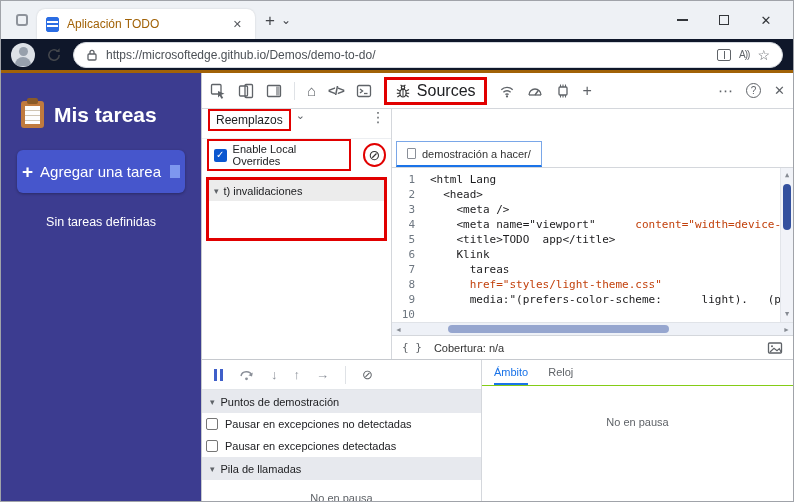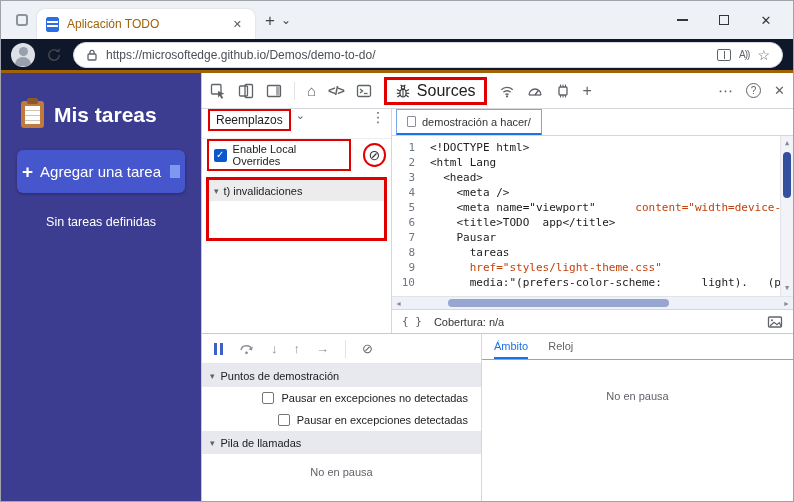--- a/index.html
+++ b/index.html
@@ -78,21 +78,21 @@
   .blockwrap{width:24px;height:24px;border:2px solid #e10000;border-radius:50%;display:flex;align-items:center;justify-content:center;}
   .blockg{font-size:14px;color:#333;line-height:1;}
   .tree-region{margin:6px 4px 0;border:3px solid #e10000;height:64px;background:#fff;}
   .tree-row{height:21px;background:#ececec;display:flex;align-items:center;gap:5px;padding:0 5px;}
   .tri{font-size:9px;color:#5f6368;}
   .tree-label{font-size:11px;color:#202124;}
 
   
   .editor{flex:1;display:flex;flex-direction:column;min-width:0;}
   .etabs{flex:0 0 27px;border-bottom:1px solid #d4d7dc;display:flex;align-items:flex-end;padding-left:4px;}
-  .etab{height:26px;display:flex;align-items:center;gap:6px;padding:0 10px;font-size:11px;color:#333;border:1px solid #7aa7e8;border-bottom:2px solid #1a73e8;background:#fff;}
+  .etab{height:26px;display:flex;align-items:center;gap:6px;padding:0 10px;font-size:11px;color:#333;border:1px solid #7aa7e8;border-bottom:2px solid #1a73e8;background:#fff;margin-top:32px;}
   .fico{width:9px;height:11px;border:1.2px solid #8a8f98;border-radius:1px;}
   .ebody{flex:1;position:relative;display:flex;font-family:"DejaVu Sans Mono",monospace;font-size:11px;line-height:15px;padding-top:4px;overflow:hidden;}
   .gutter{flex:0 0 30px;text-align:right;padding-right:7px;color:#6e7781;}
   .codecol{flex:1;padding-left:8px;overflow:hidden;}
   .cl{height:15px;white-space:pre;overflow:hidden;}
   .ca{color:#1c1c1e;white-space:pre;}
   .cb2{color:#c2410c;white-space:pre;}
   .vscroll{position:absolute;right:0;top:0;bottom:0;width:13px;background:#f1f3f8;border-left:1px solid #e2e5ea;display:flex;flex-direction:column;align-items:center;font-size:7px;color:#868b93;}
   .vthumb{position:absolute;top:16px;left:2px;width:8px;height:46px;background:#33509e;border-radius:4px;}
   .vscroll .dn{margin-top:auto;}
@@ -102,21 +102,21 @@
   .braces{font-family:"DejaVu Sans Mono",monospace;color:#5f6368;}
 
   
   .dtdbg{flex:1;display:flex;border-top:1px solid #c6c9ce;min-height:0;}
   .dleft{flex:0 0 280px;border-right:1px solid #d4d7dc;display:flex;flex-direction:column;font-size:11px;}
   .dtoolbar{flex:0 0 30px;border-bottom:1px solid #e3e6ea;display:flex;align-items:center;gap:16px;padding:0 12px;color:#8a8f98;}
   .pauseic{display:flex;gap:3px;}
   .pauseic i{display:block;width:3px;height:12px;background:#3f5fc9;}
   .stepg{font-size:13px;line-height:1;}
   .dheader{flex:0 0 23px;background:#e7e9ee;display:flex;align-items:center;gap:6px;padding:0 8px;color:#202124;}
-  .dcheck{flex:0 0 22px;display:flex;align-items:center;gap:7px;padding:0 13px;color:#202124;justify-content:flex-end;}
+  .dcheck{flex:0 0 22px;display:flex;align-items:center;gap:7px;padding:0 4px;color:#202124;}
   .cbe{width:12px;height:12px;border:1px solid #767676;border-radius:2px;background:#fff;}
   .dnotpaused{flex:1;text-align:center;padding-top:12px;color:#5f6368;}
   .dright{flex:1;display:flex;flex-direction:column;font-size:11px;}
   .wtabs{flex:0 0 26px;border-bottom:1px solid #84cc16;display:flex;gap:20px;padding-left:12px;}
   .wtab{display:flex;align-items:center;height:100%;color:#5f6368;border-bottom:2px solid transparent;}
   .wtab.active{color:#1a73e8;border-bottom-color:#1a73e8;}
   .wnotpaused{flex:1;text-align:center;padding-top:30px;color:#5f6368;}
 </style>
 </head>
 <body>
@@ -293,27 +293,26 @@
               <div class="cl">3</div>
               <div class="cl">4</div>
               <div class="cl">5</div>
               <div class="cl">6</div>
               <div class="cl">7</div>
               <div class="cl">8</div>
               <div class="cl">9</div>
               <div class="cl">10</div>
             </div>
             <div class="codecol">
-              <div class="cl"><span class="ca">&lt;!DOCTYPE html&gt;</span><span class="cb2"></span></div>
               <div class="cl"><span class="ca">&lt;html Lang</span><span class="cb2"></span></div>
               <div class="cl"><span class="ca">  &lt;head&gt;</span><span class="cb2"></span></div>
               <div class="cl"><span class="ca">    &lt;meta /&gt;</span><span class="cb2"></span></div>
               <div class="cl"><span class="ca">    &lt;meta name="viewport"      </span><span class="cb2">content="width=device-</span></div>
               <div class="cl"><span class="ca">    &lt;title&gt;TODO  app&lt;/title&gt;</span><span class="cb2"></span></div>
-              <div class="cl"><span class="ca">    Pausar</span><span class="cb2"></span></div>
+              <div class="cl"><span class="ca">    Klink</span><span class="cb2"></span></div>
               <div class="cl"><span class="ca">      tareas</span><span class="cb2"></span></div>
               <div class="cl"><span class="ca">      </span><span class="cb2">href="styles/light-theme.css"</span></div>
               <div class="cl"><span class="ca">      media:"(prefers-color-scheme:      light).   (pre</span><span class="cb2"></span></div>
             </div>
             <div class="vscroll">
               <span>▲</span>
               <div class="vthumb"></div>
               <span class="dn">▼</span>
             </div>
           </div>

